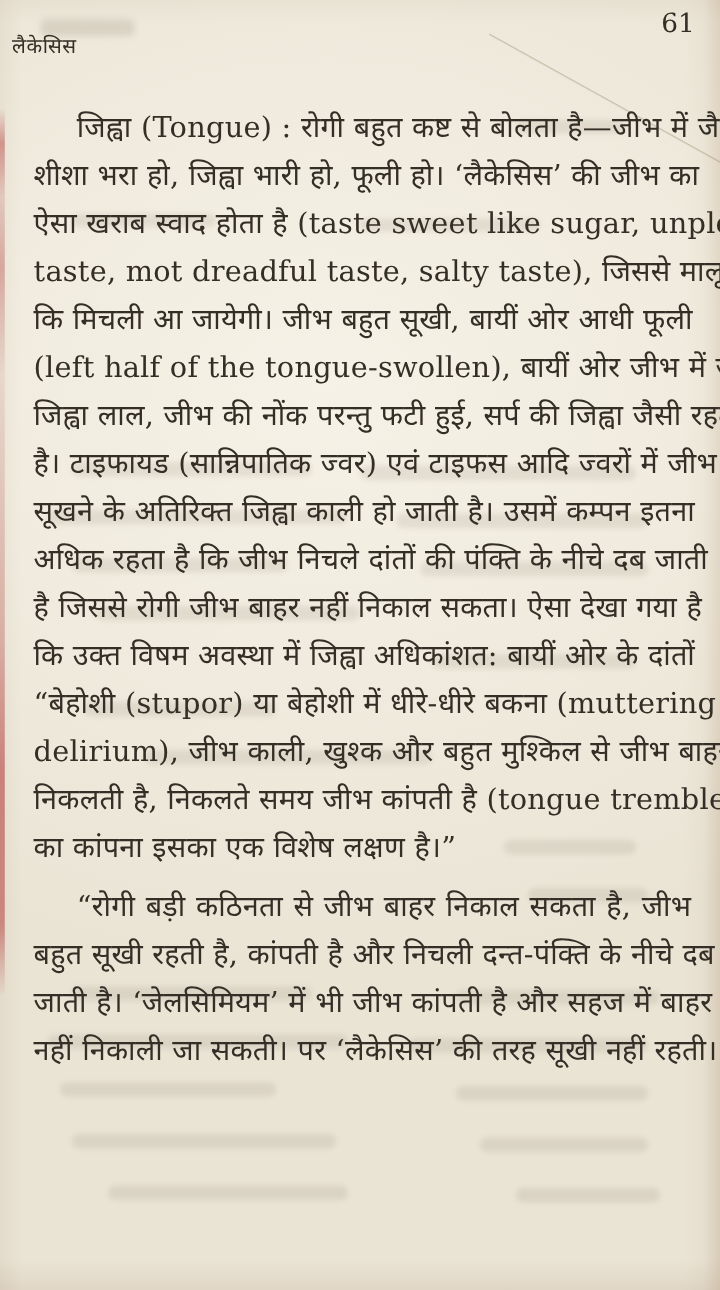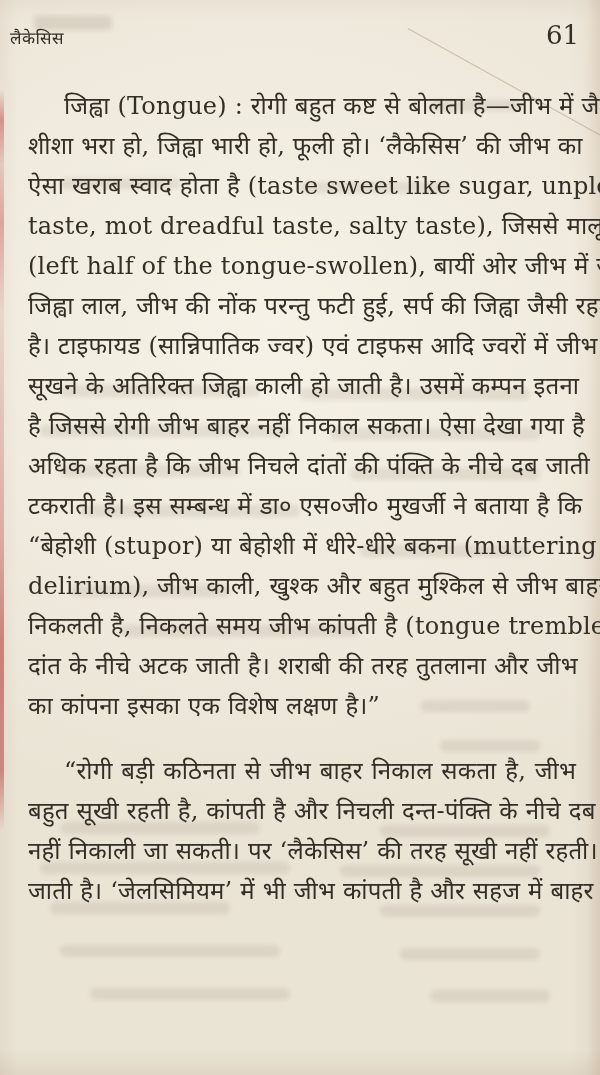--- a/index.html
+++ b/index.html
@@ -54,28 +54,28 @@
   }
   .smudge{
     position:absolute;left:34px;top:16px;width:78px;height:14px;
     background:rgba(125,112,92,0.18);border-radius:4px;filter:blur(2.5px);
   }
   .header-title{
     position:absolute;left:10px;top:26px;
     font-size:17px;letter-spacing:0.5px;font-weight:500;
   }
   .page-number{
-    position:absolute;right:21px;top:20px;
-    font-size:26px;
+    position:absolute;right:21px;top:8px;
+    font-size:22px;
   }
   .body-text{
     position:absolute;left:28px;top:86px;width:548px;
   }
   .para{margin:0;}
-  .para + .para{margin-top:25px;}
+  .para + .para{margin-top:9px;}
   .line{
     height:40px;line-height:40px;
     font-size:24px;
     text-align:justify;
     text-align-last:justify;
     white-space:nowrap;
     letter-spacing:0.2px;
   }
   .line.lastline{text-align-last:left;white-space:normal;}
   .line.firstline{text-indent:36px;}
@@ -120,34 +120,34 @@
   <div class="header-title">लैकेसिस</div>
 
   <div class="page-number">61</div>
 
   <div class="body-text">
       <div class="para">
         <div class="line firstline">जिह्वा (Tongue) : रोगी बहुत कष्ट से बोलता है—जीभ में जैसे</div>
         <div class="line">शीशा भरा हो, जिह्वा भारी हो, फूली हो। ‘लैकेसिस’ की जीभ का</div>
         <div class="line">ऐसा खराब स्वाद होता है (taste sweet like sugar, unpleasant</div>
         <div class="line">taste, mot dreadful taste, salty taste), जिससे मालूम पड़ता है</div>
+        <div class="line">कि मिचली आ जायेगी। जीभ बहुत सूखी, बायीं ओर आधी फूली</div>
         <div class="line">(left half of the tongue-swollen), बायीं ओर जीभ में जलन,</div>
         <div class="line">जिह्वा लाल, जीभ की नोंक परन्तु फटी हुई, सर्प की जिह्वा जैसी रहती</div>
         <div class="line">है। टाइफायड (सान्निपातिक ज्वर) एवं टाइफस आदि ज्वरों में जीभ</div>
         <div class="line">सूखने के अतिरिक्त जिह्वा काली हो जाती है। उसमें कम्पन इतना</div>
+        <div class="line">अधिक रहता है कि जीभ निचले दांतों की पंक्ति के नीचे दब जाती</div>
         <div class="line">है जिससे रोगी जीभ बाहर नहीं निकाल सकता। ऐसा देखा गया है</div>
-        <div class="line">अधिक रहता है कि जीभ निचले दांतों की पंक्ति के नीचे दब जाती</div>
-        <div class="line">टकराती है। इस सम्बन्ध में डा० एस०जी० मुखर्जी ने बताया है कि</div>
+        <div class="line">कि उक्त विषम अवस्था में जिह्वा अधिकांशत: बायीं ओर के दांतों</div>
         <div class="line">“बेहोशी (stupor) या बेहोशी में धीरे-धीरे बकना (muttering</div>
         <div class="line">delirium), जीभ काली, खुश्क और बहुत मुश्किल से जीभ बाहर</div>
         <div class="line">निकलती है, निकलते समय जीभ कांपती है (tongue trembles),</div>
-        <div class="line">दांत के नीचे अटक जाती है। शराबी की तरह तुतलाना और जीभ</div>
         <div class="line lastline">का कांपना इसका एक विशेष लक्षण है।”</div>
       </div>
       <div class="para">
         <div class="line firstline">“रोगी बड़ी कठिनता से जीभ बाहर निकाल सकता है, जीभ</div>
         <div class="line">बहुत सूखी रहती है, कांपती है और निचली दन्त-पंक्ति के नीचे दब</div>
+        <div class="line">जाती है। ‘जेलसिमियम’ में भी जीभ कांपती है और सहज में बाहर</div>
         <div class="line">नहीं निकाली जा सकती। पर ‘लैकेसिस’ की तरह सूखी नहीं रहती।</div>
-        <div class="line">जाती है। ‘जेलसिमियम’ में भी जीभ कांपती है और सहज में बाहर</div>
       </div>
     </div>
 
 </div>
 
 </body></html>

